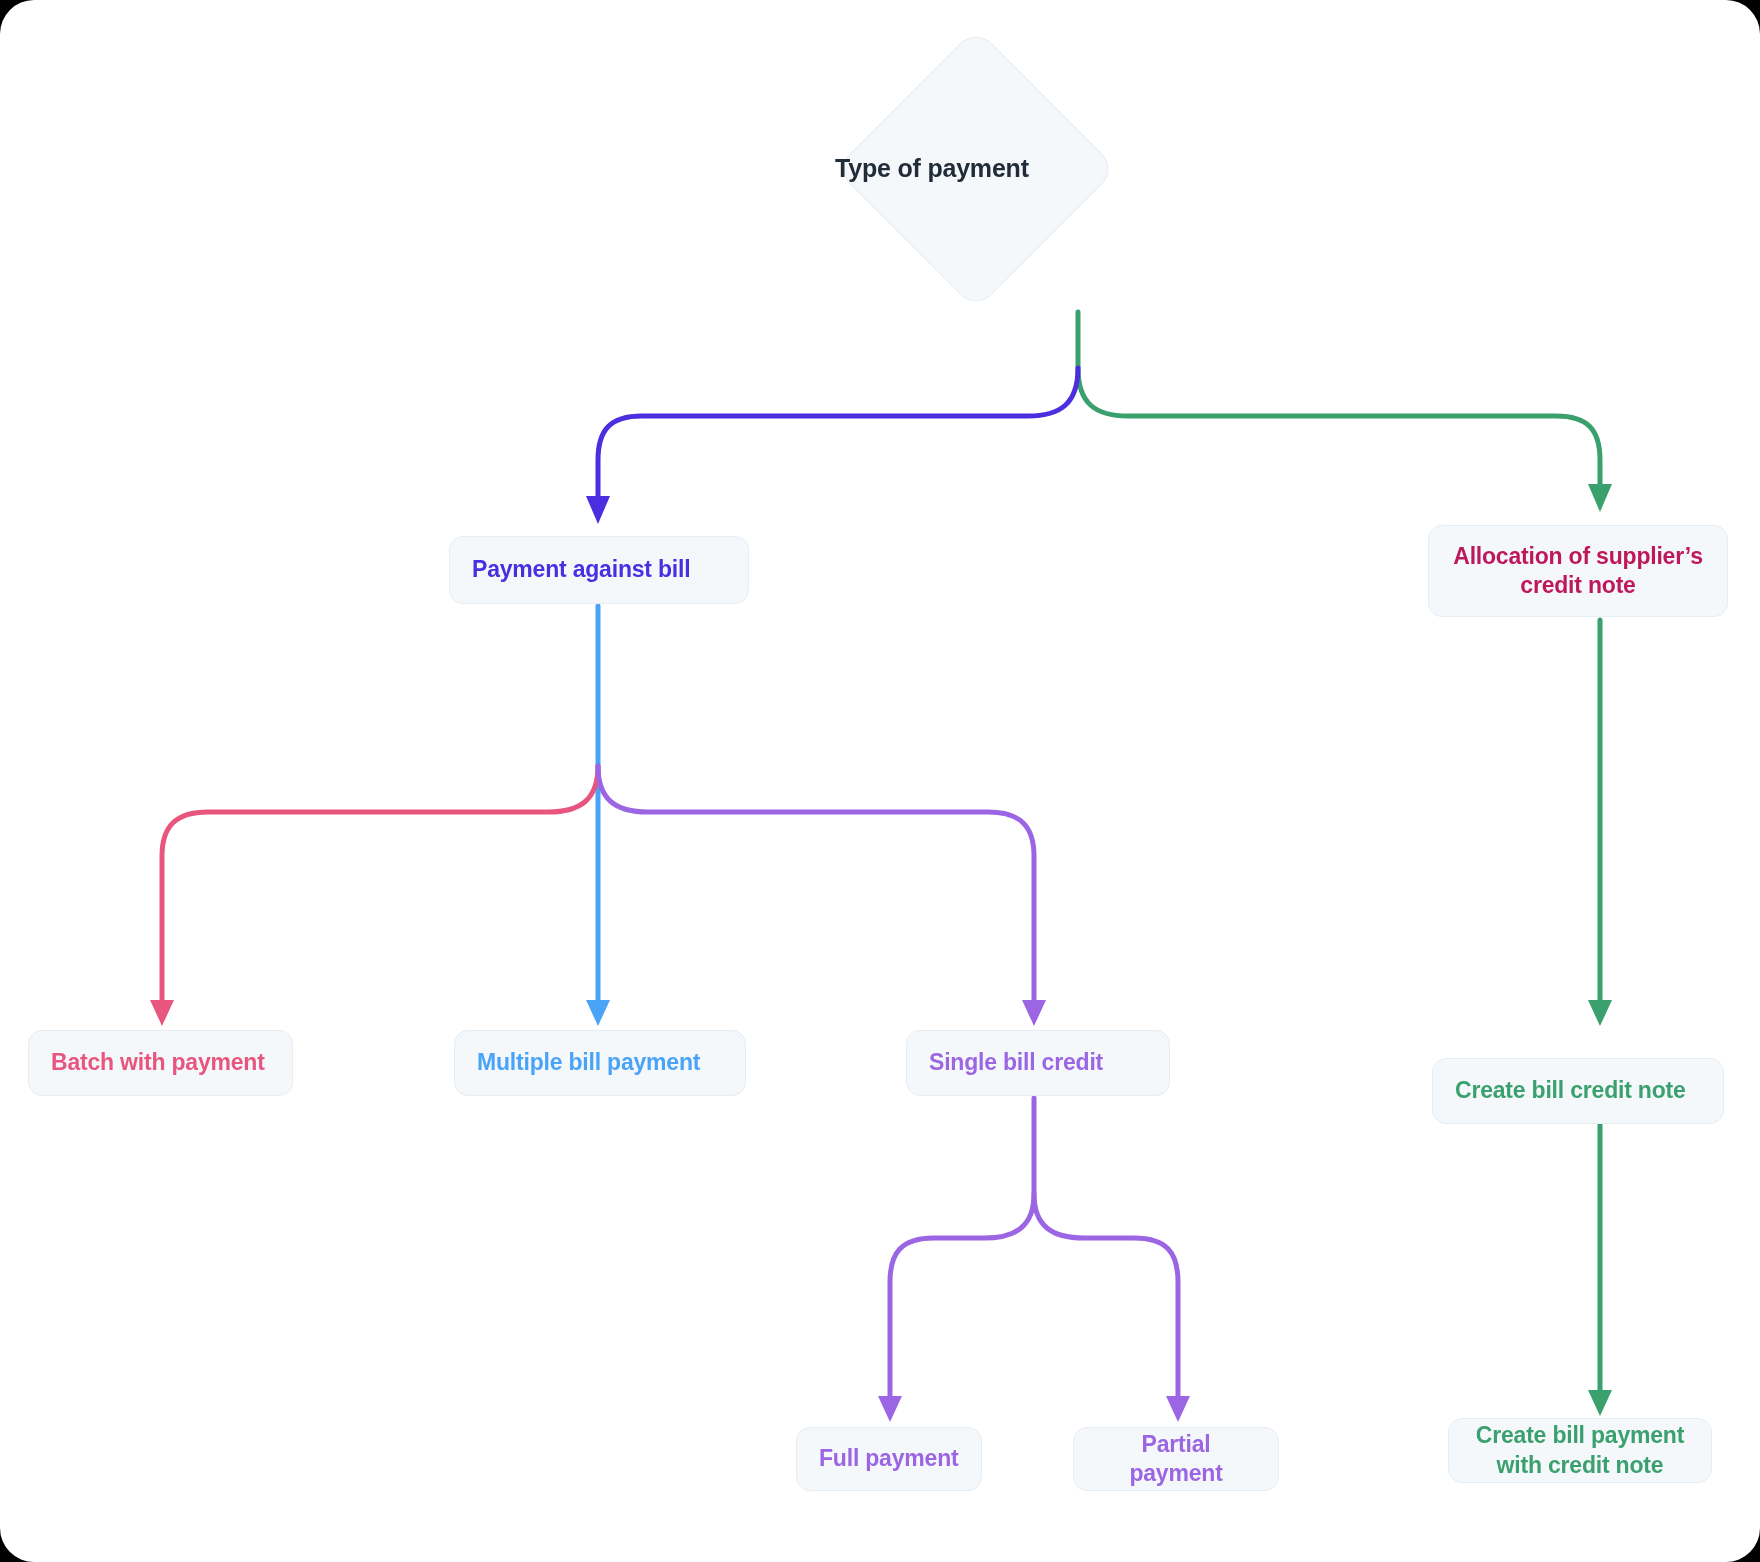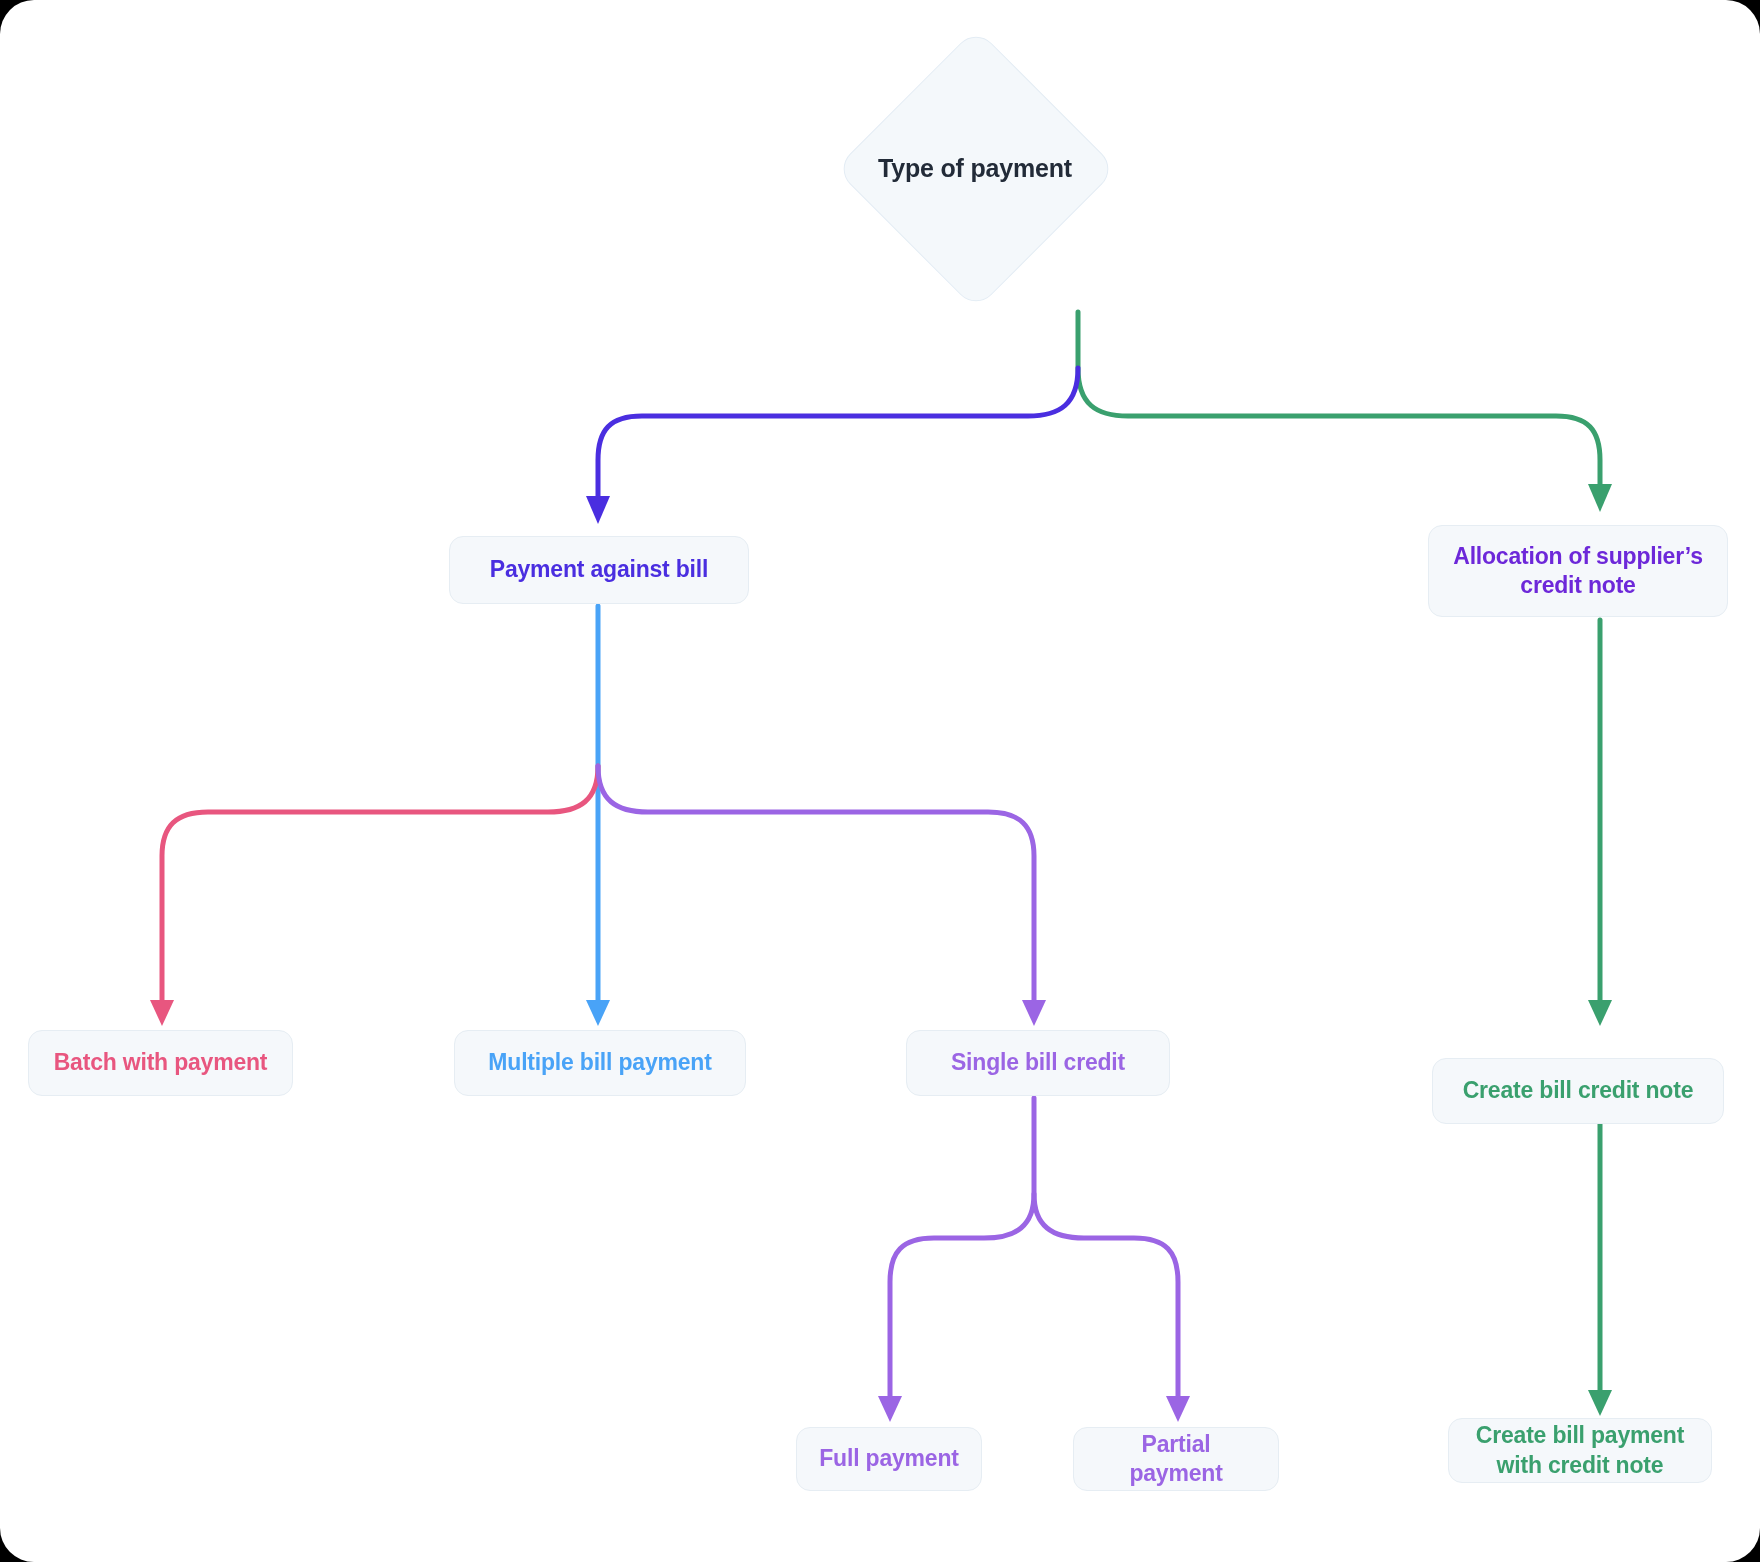--- a/index.html
+++ b/index.html
@@ -29,21 +29,21 @@
     height: 1562px;
   }
   .node {
     position: absolute;
     box-sizing: border-box;
     background: #f5f8fb;
     border: 1px solid #e6edf3;
     border-radius: 14px;
     display: flex;
     align-items: center;
-    justify-content: center;
+    justify-content: flex-start;
     text-align: center;
     font-weight: bold;
     letter-spacing: -0.2px;
     line-height: 1.28;
     z-index: 3;
   }
   .node.decision {
     background: transparent;
     border: none;
     border-radius: 0;
@@ -137,21 +137,21 @@
 
   <div class="node decision" style="left:835px; top:28px; width:280px; height:280px;">
     <span class="diamond-shape"></span>
     <span class="diamond-label">Type of payment</span>
   </div>
 
   <div class="node" style="left:449px; top:536px; width:300px; height:68px; color:#4a2ee0; font-size:23px;">
     <span class="node-label">Payment against bill</span>
   </div>
 
-  <div class="node" style="left:1428px; top:525px; width:300px; height:92px; color:#6d28d9; font-size:23px;">
+  <div class="node" style="left:1428px; top:525px; width:300px; height:92px; color:#be185d; font-size:23px;">
     <span class="node-label">Allocation of supplier’s credit note</span>
   </div>
 
   <div class="node" style="left:28px; top:1030px; width:265px; height:66px; color:#e8567f; font-size:23px;">
     <span class="node-label">Batch with payment</span>
   </div>
 
   <div class="node" style="left:454px; top:1030px; width:292px; height:66px; color:#49a3f7; font-size:23px;">
     <span class="node-label">Multiple bill payment</span>
   </div>

